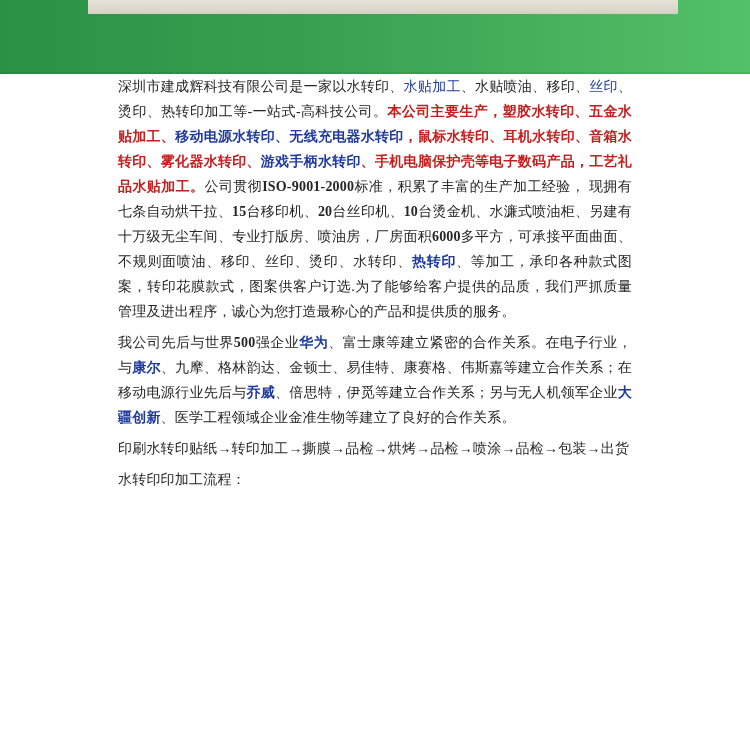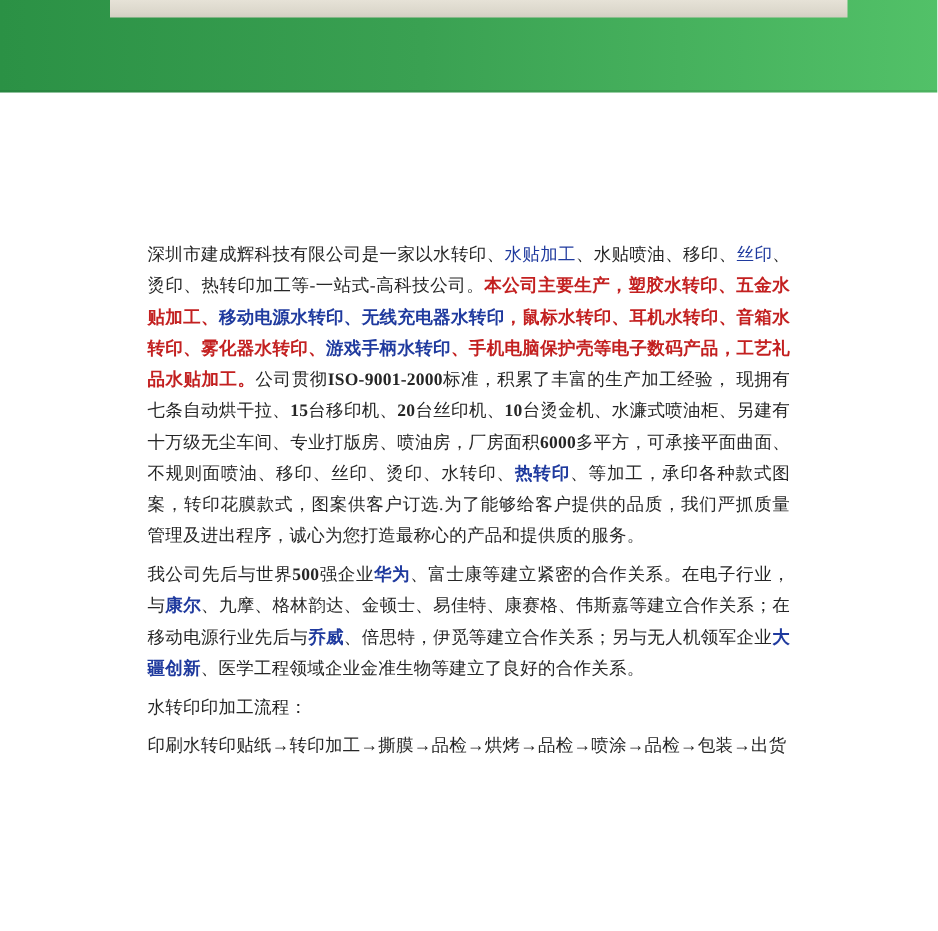--- a/index.html
+++ b/index.html
@@ -14,36 +14,36 @@
   .header{
     position:relative;height:74px;
     background:linear-gradient(90deg,var(--g1) 0%,#3aa152 45%,var(--g2) 100%);
     box-shadow:inset 0 -2px 0 rgba(0,0,0,0.07);
   }
   .strip{
     position:absolute;top:0;left:88px;width:590px;height:14px;
     background:linear-gradient(180deg,#e6e2d7 0%,var(--strip) 70%,#d3cfc2 100%);
   }
   .content{
-    width:514px;margin:0 auto;padding-top:118px;
+    width:514px;margin:0 auto;
   }
   .content p{
     margin:0 0 6px 0;
     font-size:14px;line-height:25px;letter-spacing:0.2px;
     color:var(--text);text-align:justify;
   }
   .run-blue{color:var(--blue);}
   .run-red{color:var(--red);}
   .run-bold{font-weight:bold;}
 </style>
 </head>
 <body>
 
 <div class="header">
   <div class="strip"></div>
 </div>
 
 <div class="content">
     <p><span>深圳市建成辉科技有限公司是一家以水转印、</span><span class="run-blue">水贴加工</span><span>、水贴喷油、移印、</span><span class="run-blue">丝印</span><span>、烫印、热转印加工等-一站式-高科技公司。</span><span class="run-red run-bold">本公司主要生产，塑胶水转印、五金水贴加工、</span><span class="run-blue run-bold">移动电源水转印、无线充电器水转印</span><span class="run-red run-bold">，鼠标水转印、耳机水转印、音箱水转印、雾化器水转印、</span><span class="run-blue run-bold">游戏手柄水转印</span><span class="run-red run-bold">、手机电脑保护壳等电子数码产品，工艺礼品水贴加工。</span><span>公司贯彻</span><span class="run-bold">ISO-9001-2000</span><span>标准，积累了丰富的生产加工经验， 现拥有七条自动烘干拉、</span><span class="run-bold">15</span><span>台移印机、</span><span class="run-bold">20</span><span>台丝印机、</span><span class="run-bold">10</span><span>台烫金机、水濂式喷油柜、另建有十万级无尘车间、专业打版房、喷油房，厂房面积</span><span class="run-bold">6000</span><span>多平方，可承接平面曲面、不规则面喷油、移印、丝印、烫印、水转印、</span><span class="run-blue run-bold">热转印</span><span>、等加工，承印各种款式图案，转印花膜款式，图案供客户订选.为了能够给客户提供的品质，我们严抓质量管理及进出程序，诚心为您打造最称心的产品和提供质的服务。</span></p>
     <p><span>我公司先后与世界</span><span class="run-bold">500</span><span>强企业</span><span class="run-blue run-bold">华为</span><span>、富士康等建立紧密的合作关系。在电子行业，与</span><span class="run-blue run-bold">康尔</span><span>、九摩、格林韵达、金顿士、易佳特、康赛格、伟斯嘉等建立合作关系；在移动电源行业先后与</span><span class="run-blue run-bold">乔威</span><span>、倍思特，伊觅等建立合作关系；另与无人机领军企业</span><span class="run-blue run-bold">大疆创新</span><span>、医学工程领域企业金准生物等建立了良好的合作关系。</span></p>
+    <p><span>印刷水转印贴纸→转印加工→撕膜→品检→烘烤→品检→喷涂→品检→包装→出货</span></p>
     <p><span>水转印印加工流程：</span></p>
-    <p><span>印刷水转印贴纸→转印加工→撕膜→品检→烘烤→品检→喷涂→品检→包装→出货</span></p>
   </div>
 
 </body></html>

